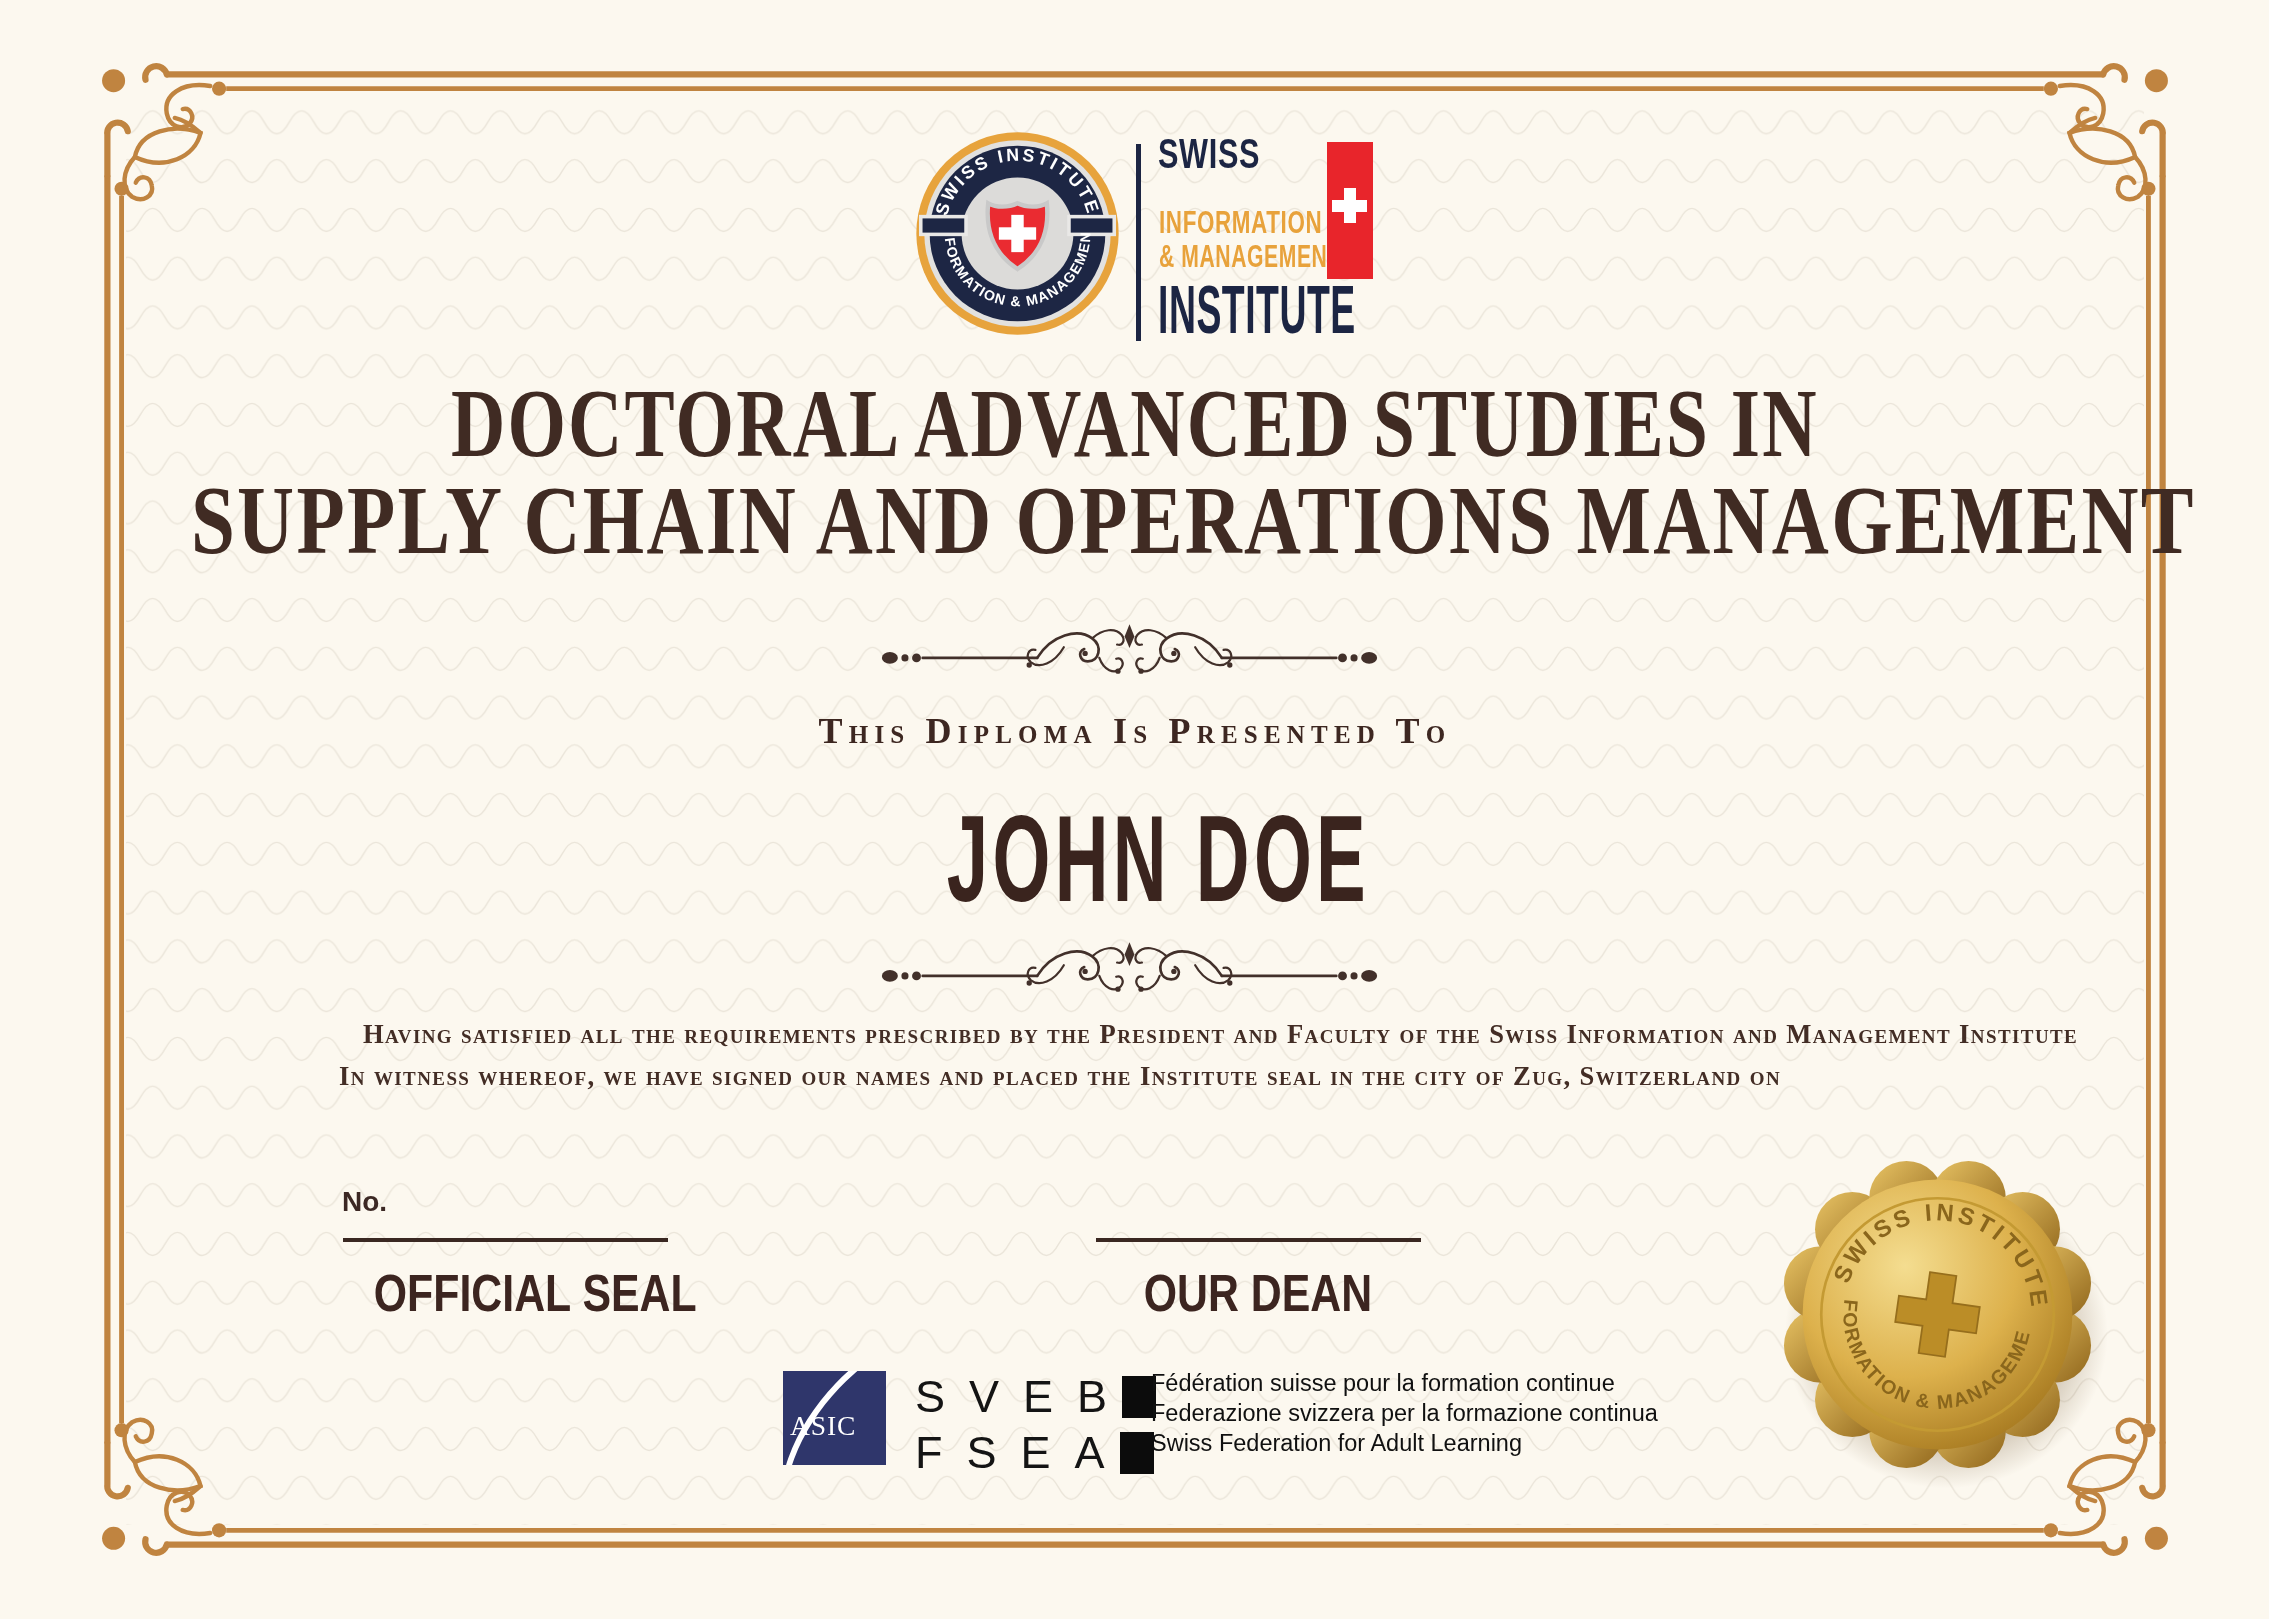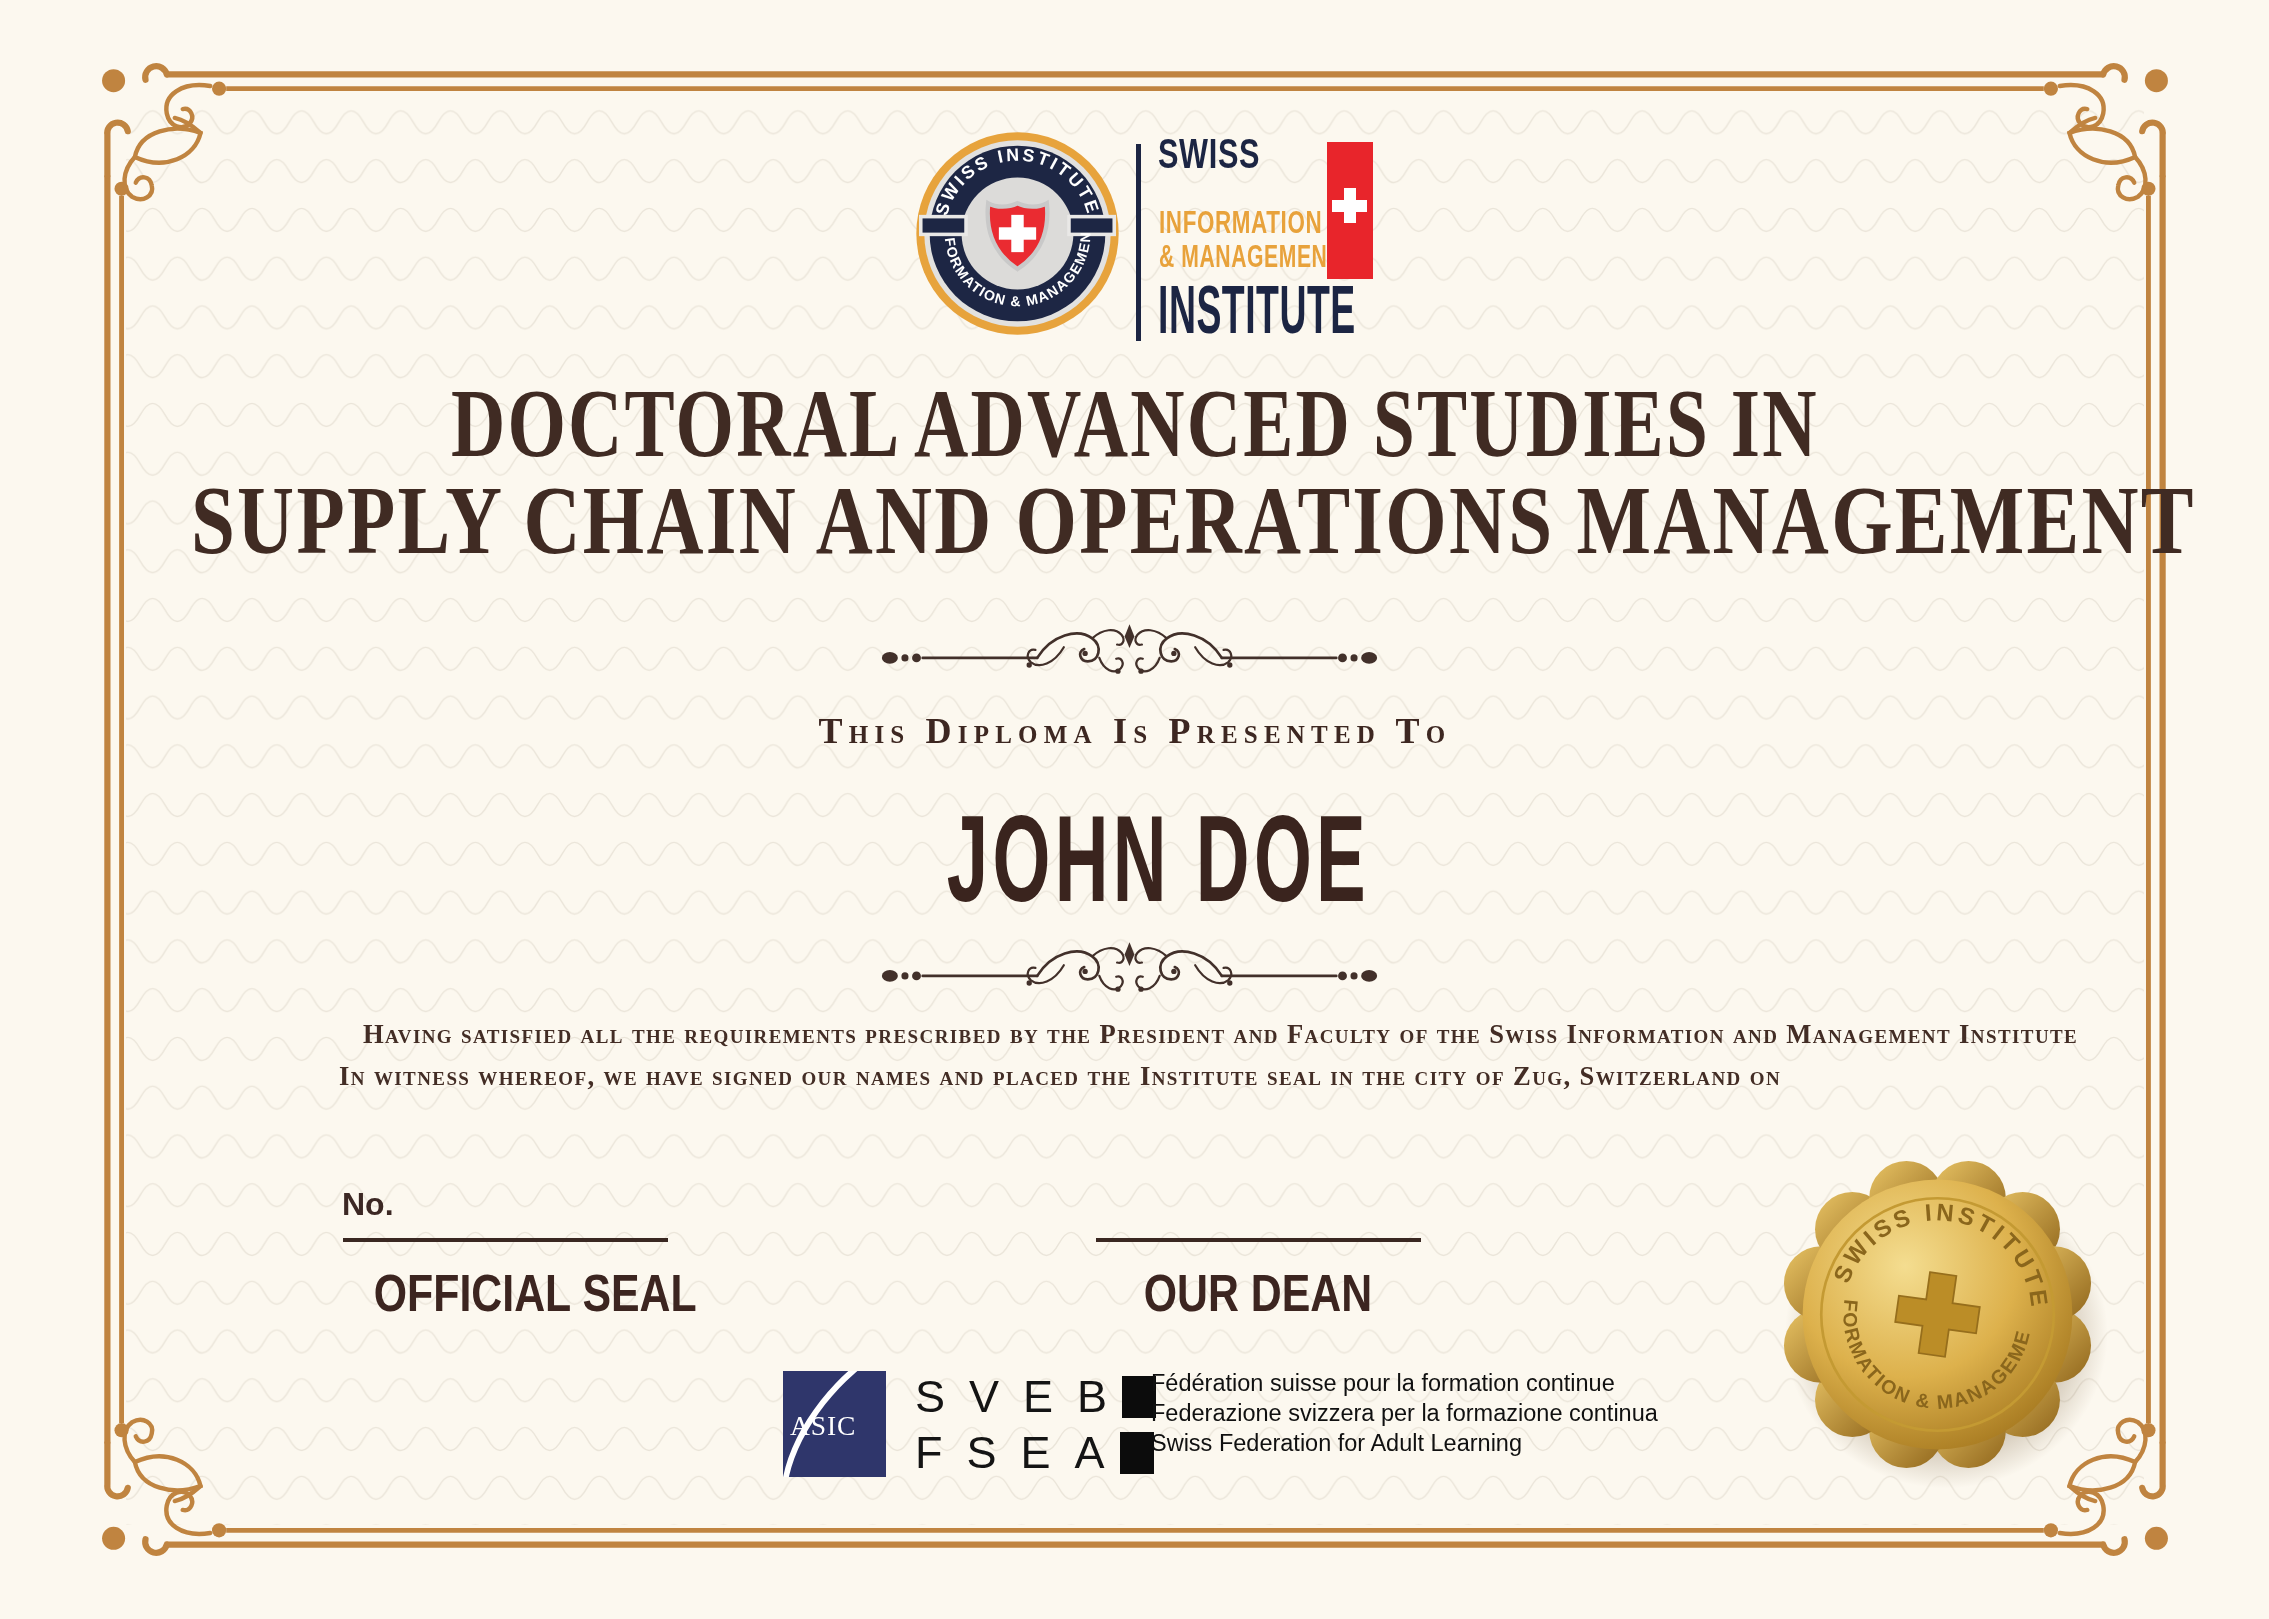--- a/index.html
+++ b/index.html
@@ -19,40 +19,40 @@
              font-variant:small-caps;font-weight:bold;font-size:36px;letter-spacing:6.2px;
              color:#3d2721;line-height:1;}
 
   .recipient{left:0;right:0;text-align:center;font-weight:bold;font-size:120px;line-height:1;
              color:#3a241e;white-space:nowrap;padding-left:47px;}
   .recipient>span{display:inline-block;transform:scaleX(.62) scaleY(1.02);letter-spacing:7px;}
 
   .bodyline{font-family:"Liberation Serif",serif;font-variant:small-caps;font-weight:bold;
             font-size:26.6px;letter-spacing:1.4px;color:#432d25;line-height:1;white-space:nowrap;}
 
-  .no-label{font-weight:bold;font-size:32px;color:#3c2824;}
+  .no-label{font-weight:bold;font-size:28px;color:#3c2824;}
   .rule{height:4.4px;background:#3a2822;}
   .sig-label{width:325px;text-align:center;font-weight:bold;font-size:51px;line-height:1;
              color:#3c2520;white-space:nowrap;}
   .sig-label>span{display:inline-block;transform:scaleX(.84);letter-spacing:0px;}
 
   
   .wm{white-space:nowrap;line-height:1;font-weight:bold;}
   .wm>span{display:inline-block;transform-origin:left center;}
   .wm-swiss{font-size:42px;color:#1c2543;}       .wm-swiss>span{transform:scaleX(.73);letter-spacing:0.9px;}
   .wm-info{font-size:32px;color:#e8a23b;}        .wm-info>span{transform:scaleX(.70);letter-spacing:0.9px;}
   .wm-mgmt{font-size:32px;color:#e8a23b;}        .wm-mgmt>span{transform:scaleX(.66);letter-spacing:0.9px;}
   .wm-inst{font-size:68px;color:#1c2543;}        .wm-inst>span{transform:scaleX(.55);letter-spacing:0.9px;}
   .wm-bar{width:5.3px;background:#1c2543;}
   .flag{background:#e8252b;}
   .flag .cv{position:absolute;left:50%;top:64px;width:11.5px;height:35px;margin-left:-5.8px;margin-top:-17.7px;background:#fff;}
   .flag .ch{position:absolute;left:50%;top:64px;width:35px;height:11.5px;margin-left:-17.7px;margin-top:-5.8px;background:#fff;}
 
   
-  .asic{width:103px;height:106px;background:#2f366b;overflow:hidden;}
+  .asic{width:103px;height:94px;background:#2f366b;overflow:hidden;}
   .asic .swoosh{position:absolute;left:25px;top:-51px;width:106px;height:222px;border:6.2px solid #fff;
                 border-radius:50%;transform:rotate(38deg);}
   .asic .asic-txt{position:absolute;left:7px;top:39px;font-family:"Liberation Serif",serif;
                   font-size:27.5px;color:#fff;letter-spacing:0.9px;}
   .svebrow{display:flex;align-items:center;gap:0;}
   .svebrow .letters{font-size:45px;font-weight:normal;letter-spacing:24px;color:#141414;line-height:1;}
   .svebrow .sq{width:34px;height:42px;background:#0c0c0c;margin-left:-8.9px;}
   .accred-text{font-size:23.5px;line-height:30px;color:#101010;font-weight:normal;white-space:nowrap;}
 </style>
 </head>

